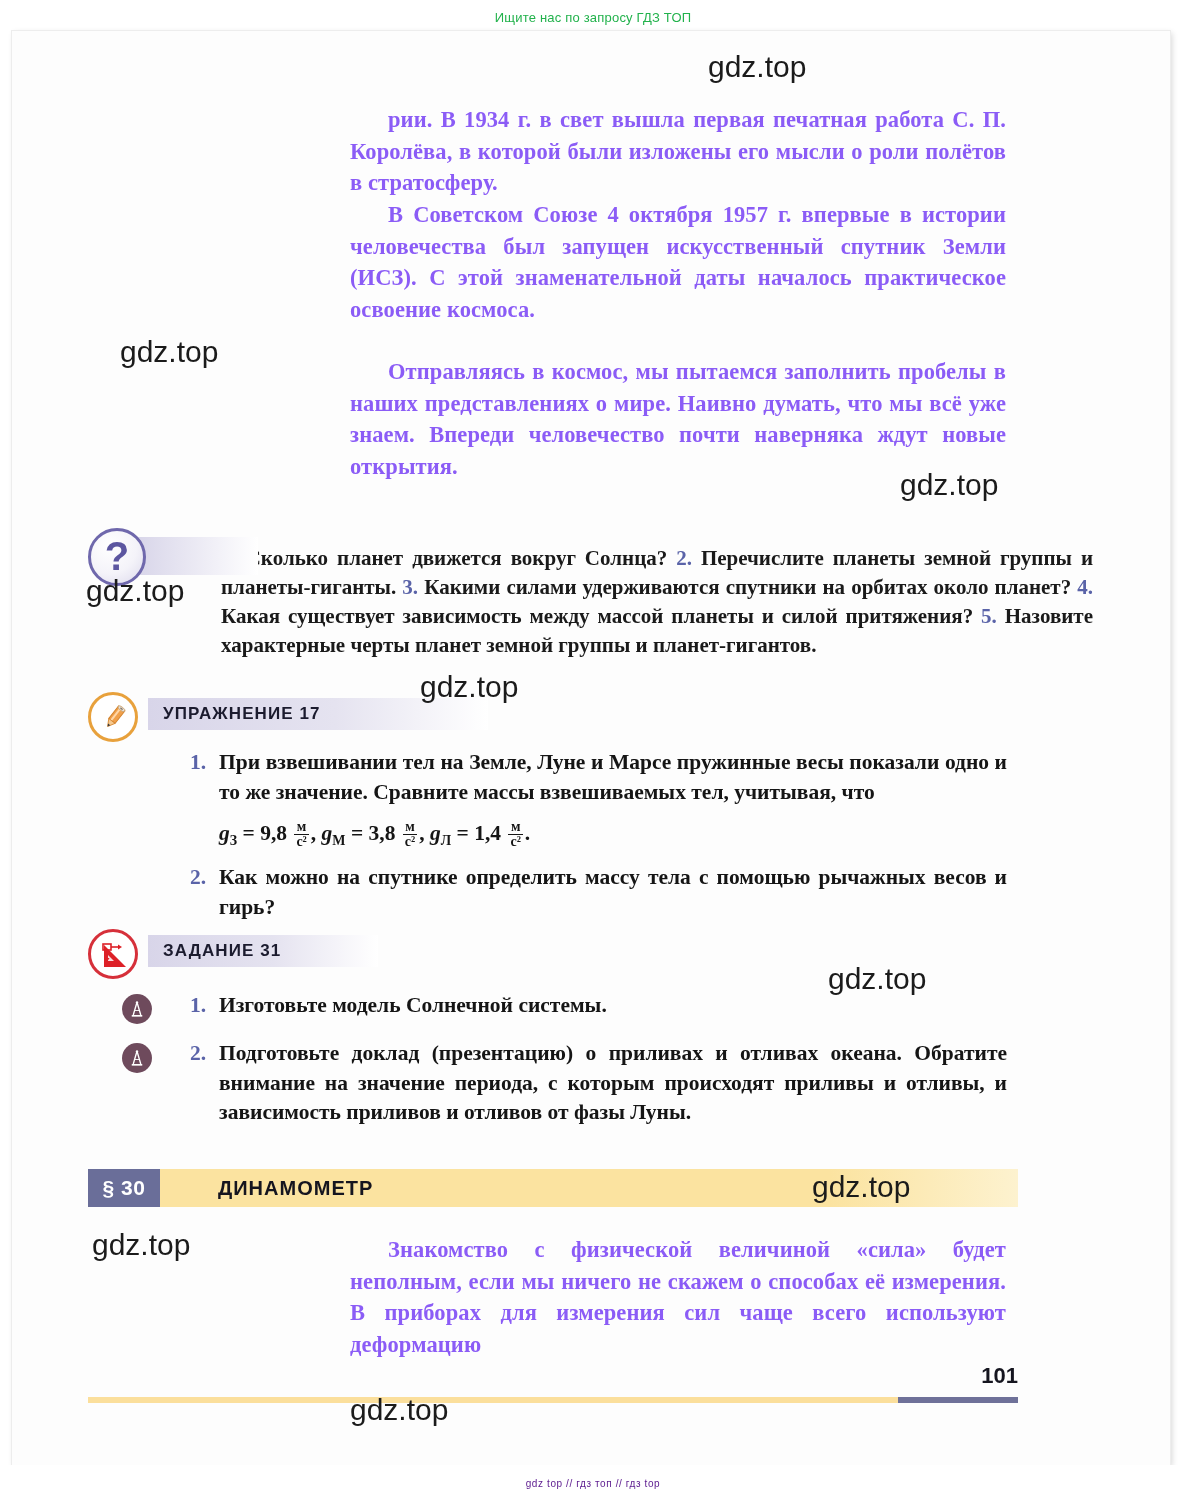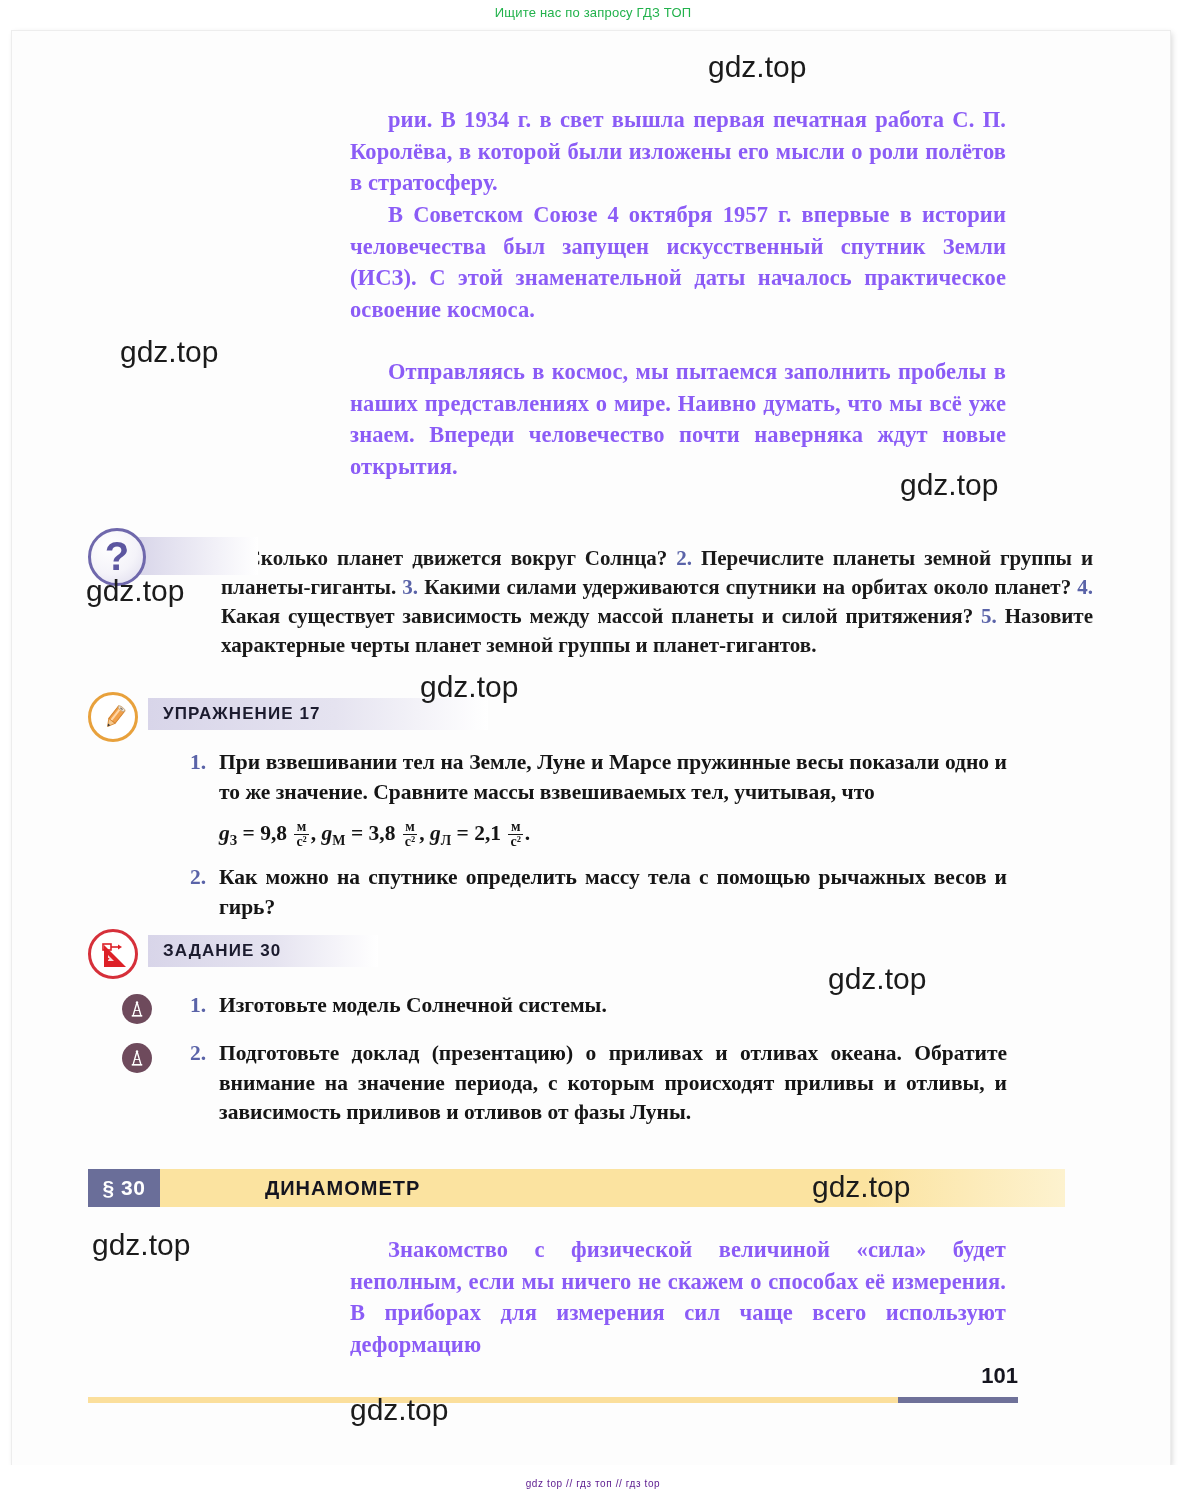--- a/index.html
+++ b/index.html
@@ -6,21 +6,21 @@
   body{
     width:1186px;height:1501px;
     background:#ffffff;
     font-family:"Liberation Serif",serif;
     position:relative;
     overflow:hidden;
   }
   
   .top-bar{
     position:absolute;left:0;top:0;width:1186px;height:25px;
-    display:flex;align-items:center;justify-content:center;
+    display:flex;align-items:flex-end;justify-content:center;
     background:#ffffff;
   }
   .top-bar span{
     font-family:"Liberation Sans",sans-serif;
     font-size:13px;color:#22b24c;letter-spacing:.2px;
   }
   .bottom-bar{
     position:absolute;left:0;bottom:0;width:1186px;height:36px;
     display:flex;align-items:center;justify-content:center;
     background:#ffffff;
@@ -147,21 +147,21 @@
   .sec{position:absolute;left:76px;top:1138px;width:930px;height:38px;}
   .sec .num{
     position:absolute;left:0;top:0;width:72px;height:38px;
     background:#6a6e99;display:flex;align-items:center;justify-content:center;
     color:#ffffff;font-family:"Liberation Sans",sans-serif;
     font-weight:700;font-size:21px;letter-spacing:.5px;
   }
   .sec .title{
     position:absolute;left:72px;top:0;width:858px;height:38px;
     background:linear-gradient(to right,#fbe3a0 0%,#fbe3a0 78%,#fdf2cf 100%);
-    display:flex;align-items:center;padding-left:47px;
+    display:flex;align-items:center;
   }
   .sec .title span{
     font-family:"Liberation Sans",sans-serif;
     font-weight:700;font-size:20px;letter-spacing:1px;
     color:#15151f;padding-left:58px;
   }
 
   
   .rule{position:absolute;left:76px;top:1366px;width:930px;height:6px;}
   .rule .y{position:absolute;left:0;top:0;width:810px;height:6px;background:#fbdf9c;}
@@ -239,36 +239,36 @@
         <span class="n">м</span>
         <span class="d">с²</span>
       </span>,
       <em class="g">g</em><span class="sub">М</span>
       = <span>3,8</span>
       <span class="frac">
         <span class="n">м</span>
         <span class="d">с²</span>
       </span>,
       <em class="g">g</em><span class="sub">Л</span>
-      = <span>2,1</span>
+      = <span>1,4</span>
       <span class="frac">
         <span class="n">м</span>
         <span class="d">с²</span>
       </span>.
     </span>
   </div>
 
   <div class="item" style="left:207px;top:832px;width:788px;">
     <span class="num">2.</span>
     <span>Как можно на спутнике определить массу тела с помощью рычажных весов и гирь?</span>
   </div>
 
   <div class="banner" style="left:76px;top:898px;width:930px;">
     <div class="bar" style="width:230px;">
-      <span>ЗАДАНИЕ  30</span>
+      <span>ЗАДАНИЕ  31</span>
     </div>
     <div class="ring ring-red">
       <svg class="tri" viewBox="0 0 32 30">
         <polygon points="5,5 27,27 5,27" fill="#dd2027"></polygon>
         <polygon points="9,21 15,21 9,15" fill="#ffffff" opacity=".85"></polygon>
         <rect x="4" y="4" width="8" height="6" fill="none" stroke="#dd2027" stroke-width="1.6"></rect>
         <line x1="12" y1="7" x2="19" y2="7" stroke="#dd2027" stroke-width="1.6"></line>
         <polygon points="19,4.5 23,7 19,9.5" fill="#dd2027"></polygon>
         <line x1="8" y1="10" x2="8" y2="18" stroke="#dd2027" stroke-width="1.6"></line>
         <polygon points="5.5,18 10.5,18 8,22" fill="#dd2027"></polygon>

